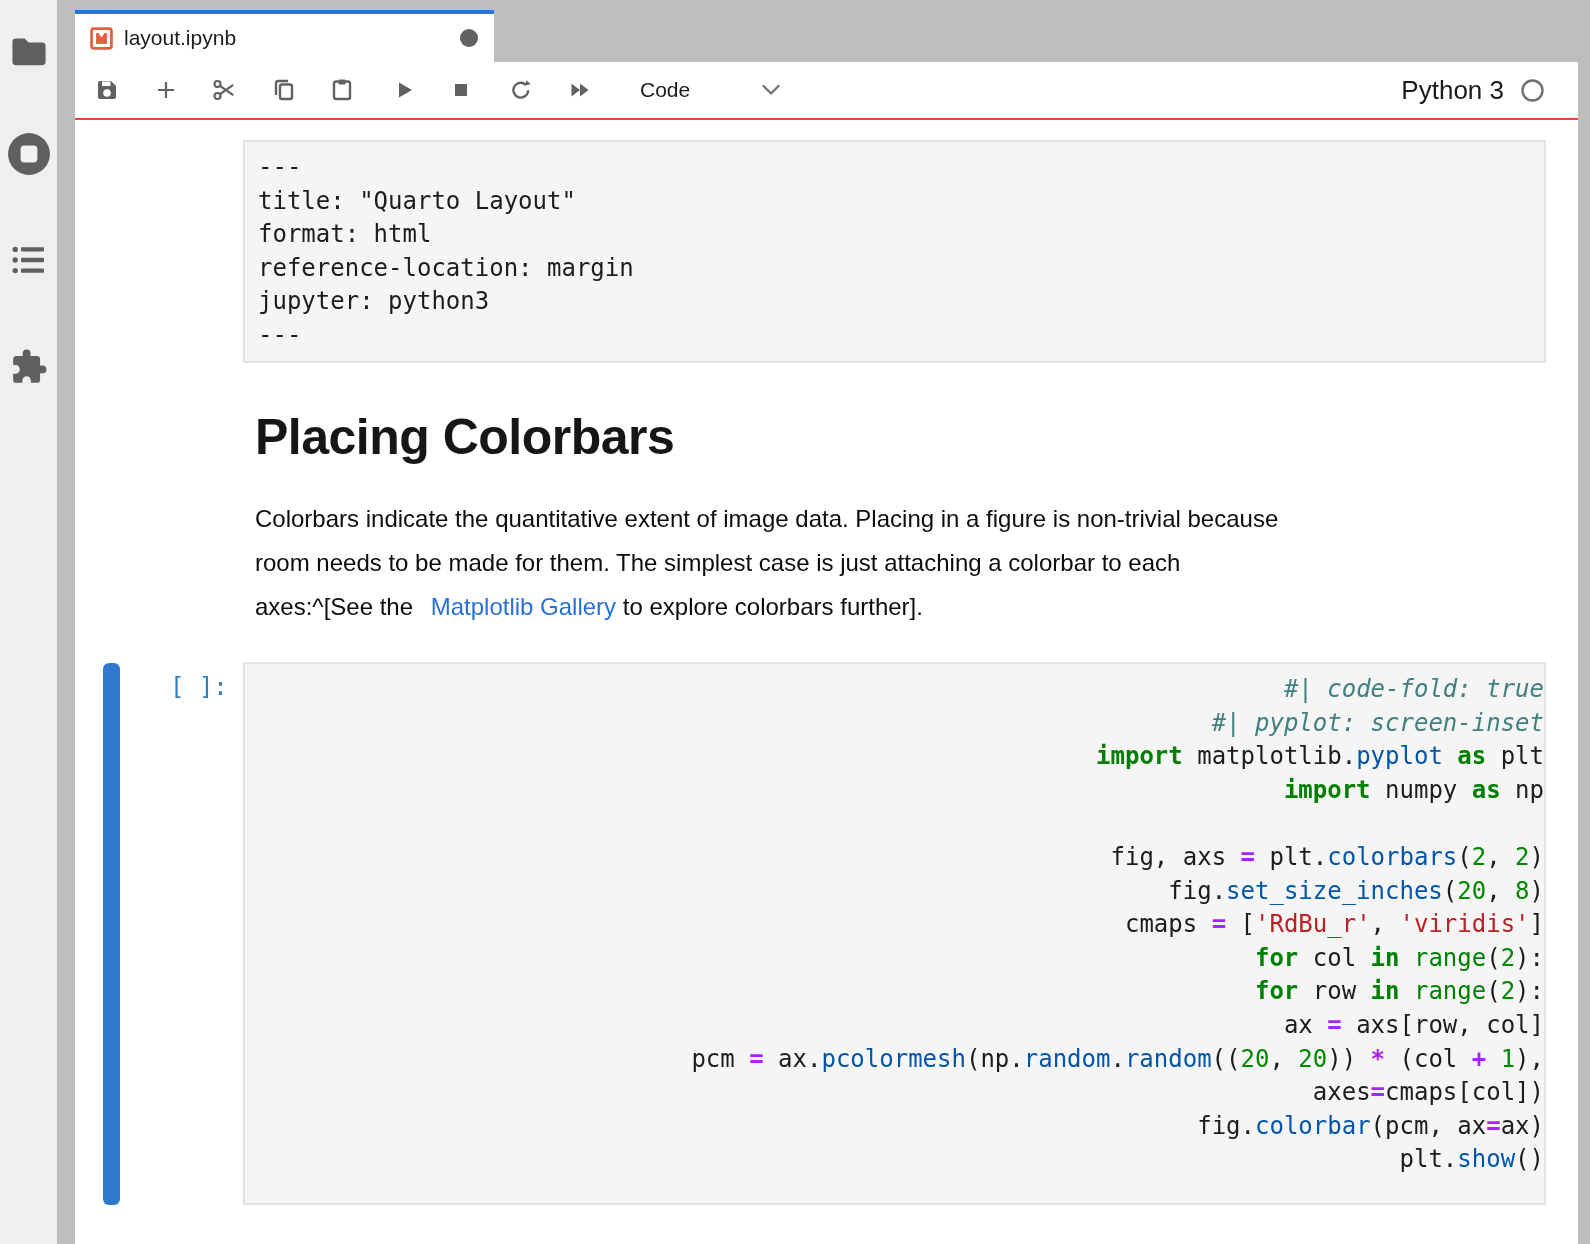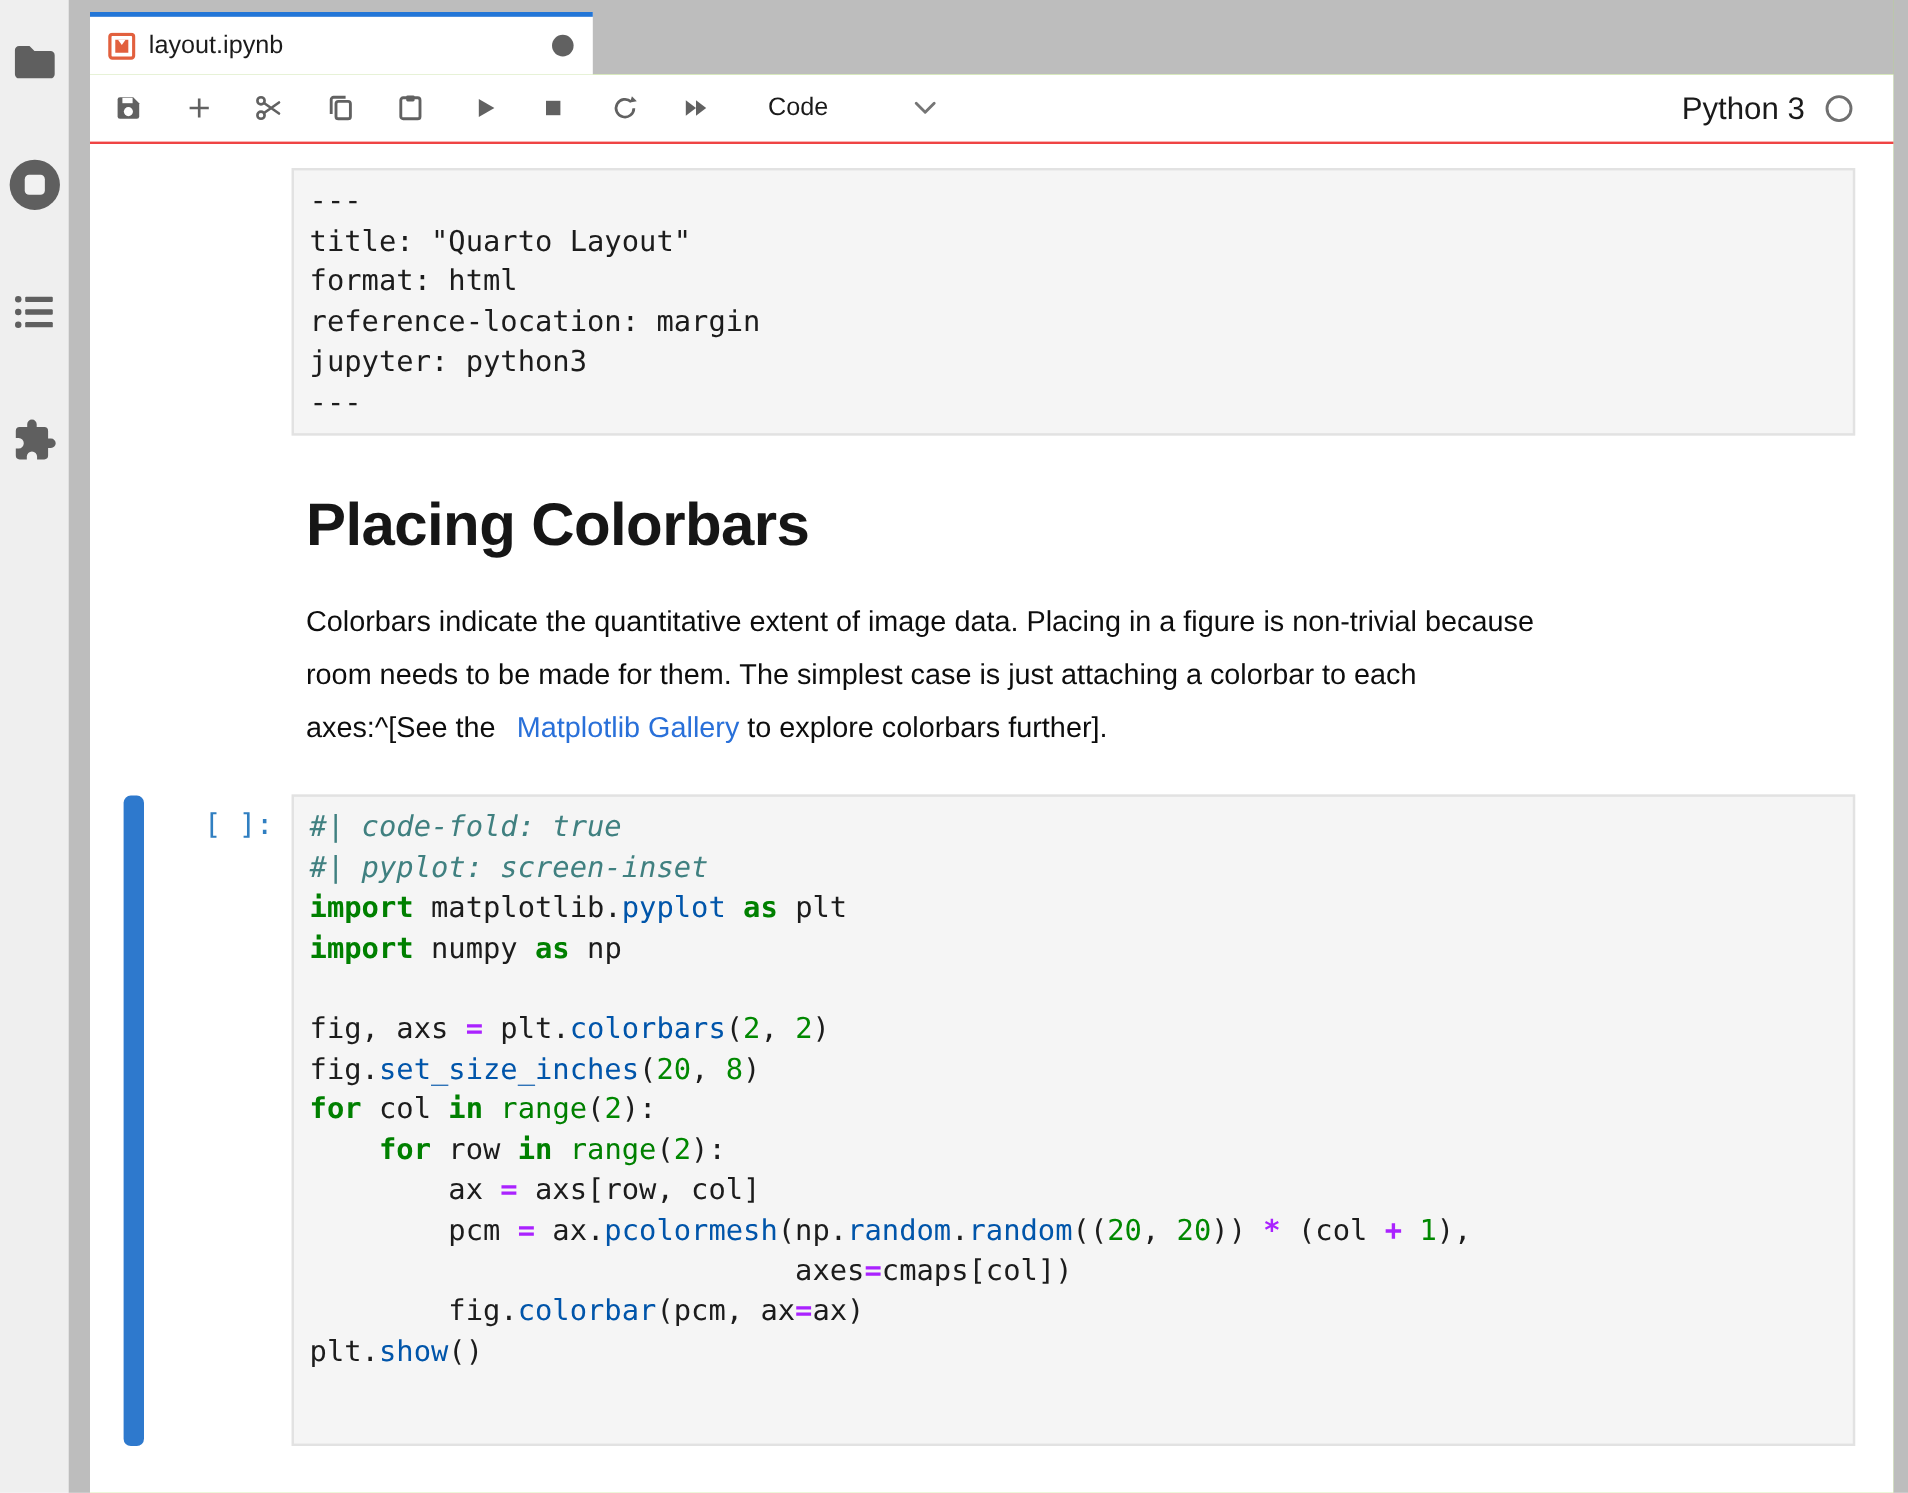--- a/index.html
+++ b/index.html
@@ -8,21 +8,21 @@
     background:#ffffff;font-family:"Liberation Sans","DejaVu Sans",sans-serif;
     -webkit-font-smoothing:antialiased;
   }
   
   .sidebar{position:absolute;left:0;top:0;width:57px;height:100%;background:#efefef;z-index:4;}
   .sicon{position:absolute;left:0;width:57px;display:flex;justify-content:center;cursor:pointer;}
   .sicon svg{display:block;}
   .gutter{position:absolute;left:57px;top:0;width:18px;height:100%;background:#bdbdbd;z-index:3;}
   .right-edge{position:absolute;top:0;right:0;width:12px;height:100%;background:#bdbdbd;z-index:6;}
   
-  .main{position:absolute;left:75px;top:0;right:12px;bottom:0;background:#84cc16;}
+  .main{position:absolute;left:75px;top:0;right:12px;bottom:0;background:#e5e5e5;}
   .tabbar{position:absolute;left:0;top:0;right:0;height:62px;background:#bdbdbd;}
   .tab{
     position:absolute;left:0;top:10px;width:419px;height:52px;background:#fff;
     border-top:4px solid #2376d7;box-sizing:border-box;
     display:flex;align-items:center;padding:0 16px 0 15px;gap:11px;cursor:pointer;
   }
   .tab-title{font-size:21px;color:#1b1b1b;}
   .dirty-dot{width:18px;height:18px;border-radius:50%;background:#616161;margin-left:auto;}
   
   .toolbar{position:absolute;left:0;top:62px;right:0;height:56px;background:#fff;border-bottom:2px solid #ef4444;}
@@ -38,21 +38,21 @@
     position:absolute;left:168px;width:1303px;background:#f5f5f5;
     border:2px solid #e2e2e2;box-sizing:border-box;
   }
   .raw-box{top:20px;height:223px;}
   .code-box{top:542px;height:543px;}
   .mono, .cellbox pre, .codearea{
     font-family:"DejaVu Sans Mono","Liberation Mono",monospace;
     font-size:24px;line-height:33.6px;color:#1c1c1c;
   }
   .cellbox pre{margin:9px 0 0 13px;white-space:pre;}
-  .codearea{margin:9px 0 0 13px;}
+  .codearea{margin:9px 0 0 13px;text-align:right;}
   .codearea .cl{white-space:pre;}
   
   .tk-c{color:#408080;font-style:italic;}
   .tk-k{color:#008000;font-weight:bold;}
   .tk-b{color:#008000;}
   .tk-n{color:#008800;}
   .tk-s{color:#BA2121;}
   .tk-o{color:#AA22FF;font-weight:bold;}
   .tk-p{color:#0055aa;}
   .tk-a{color:#2970d9;cursor:pointer;margin-left:11px;}
@@ -208,20 +208,21 @@
     <div class="prompt mono">[ ]:</div>
     <div class="cellbox code-box">
       <div class="codearea">
           <div class="cl"><span class="tk-c">#| code-fold: true</span></div>
           <div class="cl"><span class="tk-c">#| pyplot: screen-inset</span></div>
           <div class="cl"><span class="tk-k">import</span><span class="tk-t"> matplotlib.</span><span class="tk-p">pyplot</span><span class="tk-t"> </span><span class="tk-k">as</span><span class="tk-t"> plt</span></div>
           <div class="cl"><span class="tk-k">import</span><span class="tk-t"> numpy </span><span class="tk-k">as</span><span class="tk-t"> np</span></div>
           <div class="cl">&nbsp;</div>
           <div class="cl"><span class="tk-t">fig, axs </span><span class="tk-o">=</span><span class="tk-t"> plt.</span><span class="tk-p">colorbars</span><span class="tk-t">(</span><span class="tk-n">2</span><span class="tk-t">, </span><span class="tk-n">2</span><span class="tk-t">)</span></div>
           <div class="cl"><span class="tk-t">fig.</span><span class="tk-p">set_size_inches</span><span class="tk-t">(</span><span class="tk-n">20</span><span class="tk-t">, </span><span class="tk-n">8</span><span class="tk-t">)</span></div>
+          <div class="cl"><span class="tk-t">cmaps </span><span class="tk-o">=</span><span class="tk-t"> [</span><span class="tk-s">'RdBu_r'</span><span class="tk-t">, </span><span class="tk-s">'viridis'</span><span class="tk-t">]</span></div>
           <div class="cl"><span class="tk-k">for</span><span class="tk-t"> col </span><span class="tk-k">in</span><span class="tk-t"> </span><span class="tk-b">range</span><span class="tk-t">(</span><span class="tk-n">2</span><span class="tk-t">):</span></div>
           <div class="cl"><span class="tk-t">    </span><span class="tk-k">for</span><span class="tk-t"> row </span><span class="tk-k">in</span><span class="tk-t"> </span><span class="tk-b">range</span><span class="tk-t">(</span><span class="tk-n">2</span><span class="tk-t">):</span></div>
           <div class="cl"><span class="tk-t">        ax </span><span class="tk-o">=</span><span class="tk-t"> axs[row, col]</span></div>
           <div class="cl"><span class="tk-t">        pcm </span><span class="tk-o">=</span><span class="tk-t"> ax.</span><span class="tk-p">pcolormesh</span><span class="tk-t">(np.</span><span class="tk-p">random</span><span class="tk-t">.</span><span class="tk-p">random</span><span class="tk-t">((</span><span class="tk-n">20</span><span class="tk-t">, </span><span class="tk-n">20</span><span class="tk-t">)) </span><span class="tk-o">*</span><span class="tk-t"> (col </span><span class="tk-o">+</span><span class="tk-t"> </span><span class="tk-n">1</span><span class="tk-t">),</span></div>
           <div class="cl"><span class="tk-t">                            axes</span><span class="tk-o">=</span><span class="tk-t">cmaps[col])</span></div>
           <div class="cl"><span class="tk-t">        fig.</span><span class="tk-p">colorbar</span><span class="tk-t">(pcm, ax</span><span class="tk-o">=</span><span class="tk-t">ax)</span></div>
           <div class="cl"><span class="tk-t">plt.</span><span class="tk-p">show</span><span class="tk-t">()</span></div>
         </div>
     </div>
 

